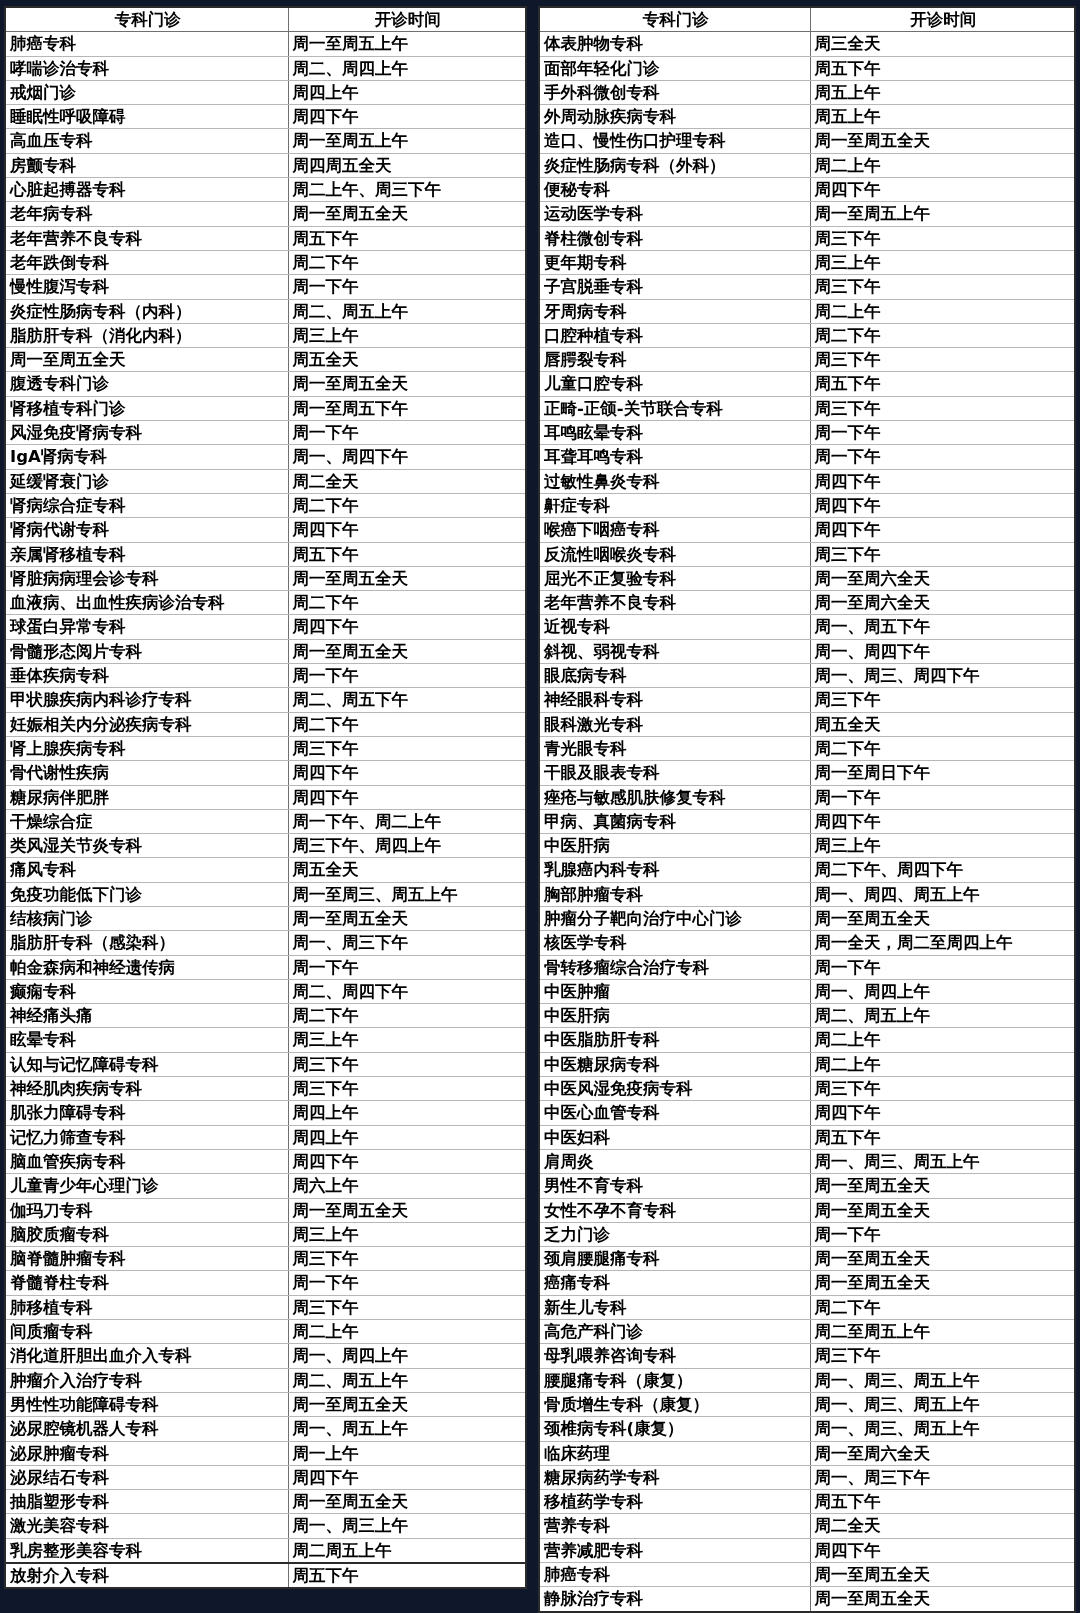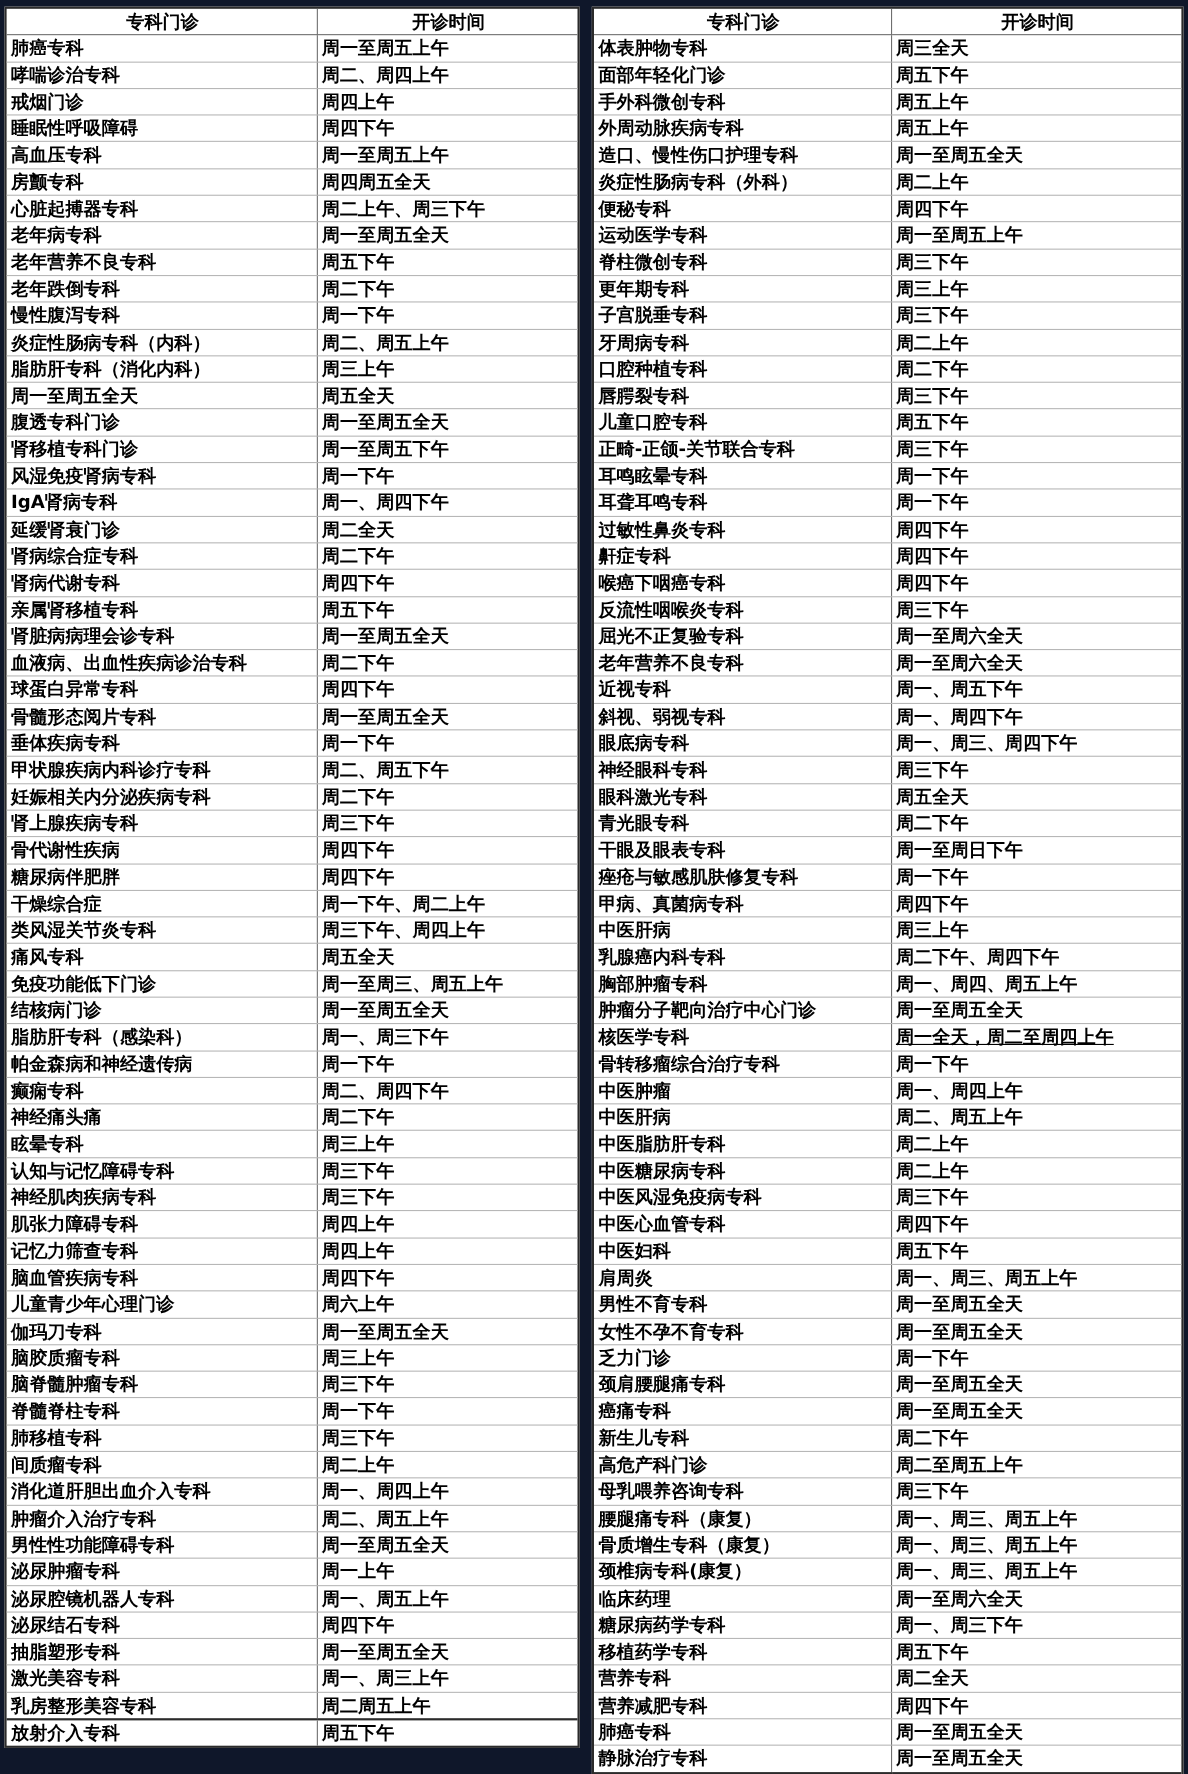--- a/index.html
+++ b/index.html
@@ -71,21 +71,20 @@
   
   table.sched tbody tr.thick-top td {
     border-top: 2px solid #2b2b2b;
   }
   .left col.c1 { width: 282px; }
   .left col.c2 { width: 237px; }
   .right col.c1 { width: 270px; }
   .right col.c2 { width: 264px; }
   .small {
     font-size: 13.5px;
-    text-decoration: underline;
   }
 </style>
 </head>
 <body>
 
 <div class="page">
 
   <div class="table-wrap left">
     <table class="sched left">
       <colgroup>
@@ -321,26 +320,26 @@
           </tr>
           <tr>
             <td>肿瘤介入治疗专科</td>
             <td>周二、周五上午</td>
           </tr>
           <tr>
             <td>男性性功能障碍专科</td>
             <td>周一至周五全天</td>
           </tr>
           <tr>
+            <td>泌尿腔镜机器人专科</td>
+            <td>周一、周五上午</td>
+          </tr>
+          <tr>
             <td>泌尿肿瘤专科</td>
             <td>周一上午</td>
-          </tr>
-          <tr>
-            <td>泌尿腔镜机器人专科</td>
-            <td>周一、周五上午</td>
           </tr>
           <tr>
             <td>泌尿结石专科</td>
             <td>周四下午</td>
           </tr>
           <tr>
             <td>抽脂塑形专科</td>
             <td>周一至周五全天</td>
           </tr>
           <tr>

